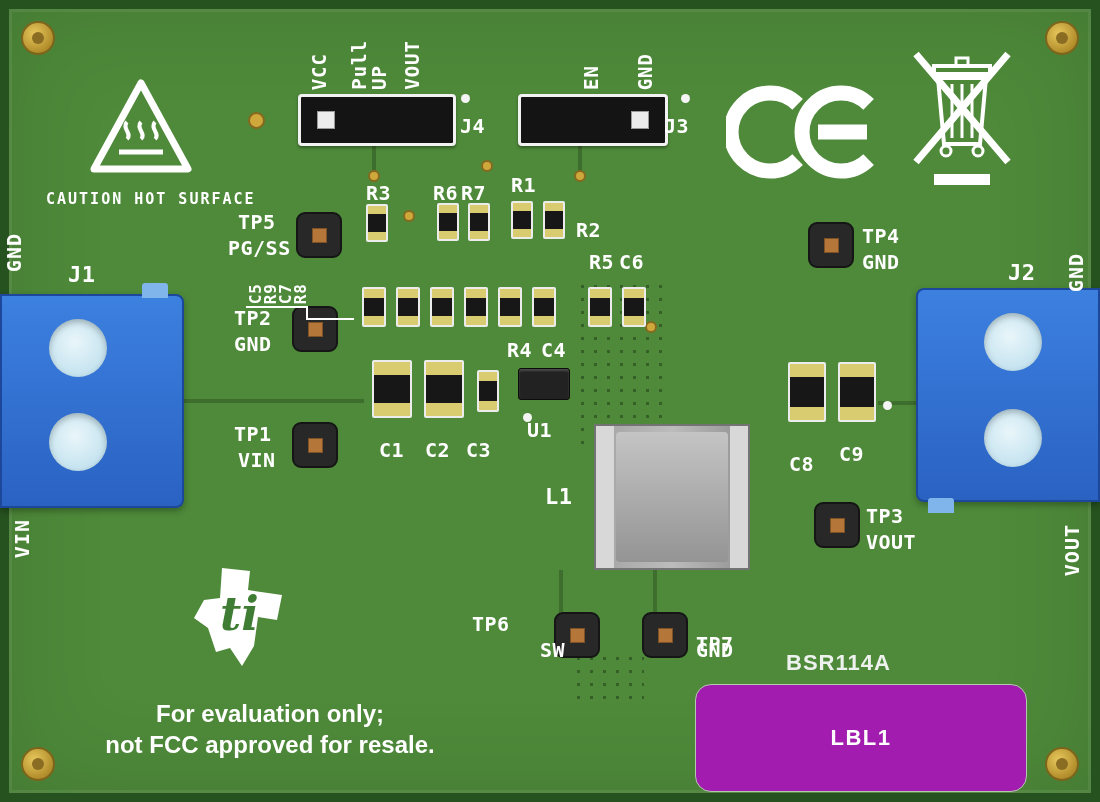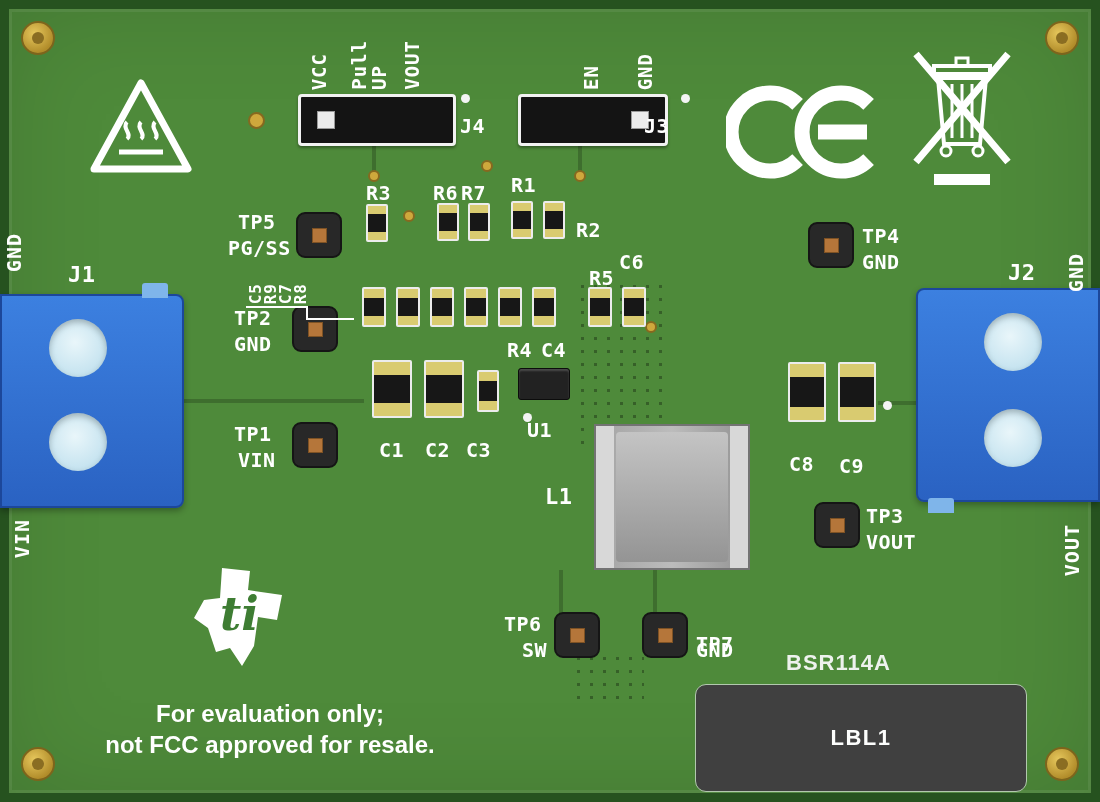--- a/index.html
+++ b/index.html
@@ -40,21 +40,21 @@
   .term { position:absolute; background: linear-gradient(180deg,#3c80e0,#2a62c2);
           border:2px solid #1c479a; box-sizing:border-box; box-shadow: 0 3px 6px rgba(0,0,0,.3); }
   .thole { position:absolute; width:58px; height:58px; border-radius:50%;
            background: radial-gradient(circle at 45% 40%, #e9f6fa, #c3e2ef 75%);
            box-shadow: inset 0 3px 6px rgba(0,0,0,.25); }
   .ttab { position:absolute; width:26px; height:15px; background:#7fb5ea; border-radius:3px 3px 0 0; }
   .ind  { position:absolute; box-sizing:border-box; border:2px solid #737373;
           background: linear-gradient(90deg,#d8d8d8 0px,#d8d8d8 18px,#a9a9a9 18px,#bcbcbc 50%,#9c9c9c calc(100% - 18px),#d8d8d8 calc(100% - 18px),#d8d8d8 100%); }
   .ind::after { content:""; position:absolute; left:20px; top:6px; right:20px; bottom:6px;
           background: linear-gradient(180deg,#c4c4c4,#949494); border-radius:4px; }
-  .sticker { position:absolute; background:#404040; border:1px solid #b2c9ae; border-radius:11px;
+  .sticker { position:absolute; background:#a21caf; border:1px solid #b2c9ae; border-radius:16px;
              display:flex; align-items:center; justify-content:center; }
   .sticker .txt { color:#fdfefd; font:bold 22px "Liberation Sans",sans-serif; letter-spacing:1.5px; }
   .evaltext { position:absolute; left:40px; width:460px; text-align:center; color:#fff;
               font:bold 24px "Liberation Sans",sans-serif; }
   .partnum { position:absolute; color:#eef2ee; font:bold 22px "Liberation Sans",sans-serif; letter-spacing:1px; }
 </style>
 </head>
 <body>
 
 <div class="board">
@@ -86,34 +86,35 @@
   <div class="wdot" style="left:883px;top:401px"></div>
   <div class="wdot" style="left:523px;top:413px"></div>
 
   <svg class="abs" style="left:88px;top:76px" width="106" height="102" viewBox="0 0 106 102">
     <path d="M53,7 L100,93 L6,93 Z" fill="none" stroke="#fff" stroke-width="7" stroke-linejoin="round"></path>
     <path d="M39,63 c6,-5 -6,-11 0,-17" fill="none" stroke="#fff" stroke-width="4"></path>
     <path d="M53,63 c6,-5 -6,-11 0,-17" fill="none" stroke="#fff" stroke-width="4"></path>
     <path d="M67,63 c6,-5 -6,-11 0,-17" fill="none" stroke="#fff" stroke-width="4"></path>
     <path d="M31,76 H75" stroke="#fff" stroke-width="5"></path>
   </svg>
+  <div class="silk" style="left:46px;top:190px;font-size:15px;letter-spacing:2px">CAUTION HOT SURFACE</div>
 
   <div class="jumper" style="left:298px;top:94px;width:158px;height:52px">
     <div class="jpin" style="left:16px;top:14px"></div>
   </div>
   <div class="silk" style="left:460px;top:114px">J4</div>
   <span class="vsilk" style="left:308px;bottom:712px">VCC</span>
   <span class="vsilk" style="left:348px;bottom:712px">Pull</span>
   <span class="vsilk" style="left:368px;bottom:712px">UP</span>
   <span class="vsilk" style="left:401px;bottom:712px">VOUT</span>
 
   <div class="jumper" style="left:518px;top:94px;width:150px;height:52px">
     <div class="jpin" style="left:110px;top:14px"></div>
   </div>
-  <div class="silk" style="left:644px;top:114px">J3</div>
+  <div class="silk" style="left:664px;top:114px">J3</div>
   <span class="vsilk" style="left:580px;bottom:712px">EN</span>
   <span class="vsilk" style="left:634px;bottom:712px">GND</span>
 
   <svg class="abs" style="left:726px;top:84px" width="158" height="96" viewBox="0 0 158 96">
     <path d="M71.6,20.4 A39,39 0 1 0 71.6,75.6" fill="none" stroke="#fff" stroke-width="15"></path>
     <path d="M142.6,20.4 A39,39 0 1 0 142.6,75.6" fill="none" stroke="#fff" stroke-width="15"></path>
     <path d="M92,48 H141" stroke="#fff" stroke-width="15"></path>
   </svg>
 
   <svg class="abs" style="left:910px;top:50px" width="104" height="142" viewBox="0 0 104 142">
@@ -171,22 +172,22 @@
 
   <div class="tp" style="left:814px;top:502px">
       <div class="pad"></div>
     </div>
   <div class="silk" style="left:866px;top:504px">TP3</div>
   <div class="silk" style="left:866px;top:530px">VOUT</div>
 
   <div class="tp" style="left:554px;top:612px">
       <div class="pad"></div>
     </div>
-  <div class="silk" style="left:504px;top:612px">TP6</div>
-  <div class="silk" style="left:522px;top:638px">SW</div>
+  <div class="silk" style="left:472px;top:612px">TP6</div>
+  <div class="silk" style="left:540px;top:638px">SW</div>
 
   <div class="tp" style="left:642px;top:612px">
       <div class="pad"></div>
     </div>
   <div class="silk" style="left:696px;top:632px">TP7</div>
   <div class="silk" style="left:696px;top:638px">GND</div>
 
   <div class="comp" style="left:366px;top:204px;width:22px;height:38px"></div>
   <div class="comp" style="left:437px;top:203px;width:22px;height:38px"></div>
   <div class="comp" style="left:468px;top:203px;width:22px;height:38px"></div>
@@ -210,31 +211,31 @@
   <div class="comp" style="left:788px;top:362px;width:38px;height:60px"></div>
   <div class="comp" style="left:838px;top:362px;width:38px;height:60px"></div>
 
   <div class="ind" style="left:594px;top:424px;width:156px;height:146px"></div>
 
   <div class="silk" style="left:366px;top:181px">R3</div>
   <div class="silk" style="left:433px;top:181px">R6</div>
   <div class="silk" style="left:461px;top:181px">R7</div>
   <div class="silk" style="left:511px;top:173px">R1</div>
   <div class="silk" style="left:576px;top:218px">R2</div>
-  <div class="silk" style="left:589px;top:266px">R5</div>
+  <div class="silk" style="left:589px;top:250px">R5</div>
   <div class="silk" style="left:619px;top:250px">C6</div>
   <div class="silk" style="left:507px;top:338px">R4</div>
   <div class="silk" style="left:541px;top:338px">C4</div>
   <div class="silk" style="left:379px;top:438px">C1</div>
   <div class="silk" style="left:425px;top:438px">C2</div>
   <div class="silk" style="left:466px;top:438px">C3</div>
   <div class="silk" style="left:527px;top:418px">U1</div>
   <div class="silk" style="left:545px;top:484px;font-size:22px">L1</div>
   <div class="silk" style="left:789px;top:452px">C8</div>
-  <div class="silk" style="left:839px;top:454px">C9</div>
+  <div class="silk" style="left:839px;top:442px">C9</div>
 
   <span class="vsilk sm" style="left:246px;bottom:498px">C5</span>
   <span class="vsilk sm" style="left:261px;bottom:498px">R9</span>
   <span class="vsilk sm" style="left:276px;bottom:498px">C7</span>
   <span class="vsilk sm" style="left:291px;bottom:498px">R8</span>
   <div class="abs" style="left:246px;top:306px;width:62px;height:2px;background:#fff"></div>
   <div class="abs" style="left:306px;top:306px;width:2px;height:14px;background:#fff"></div>
   <div class="abs" style="left:306px;top:318px;width:48px;height:2px;background:#fff"></div>
 
   <svg class="abs" style="left:192px;top:566px" width="96" height="104" viewBox="0 0 96 104">

